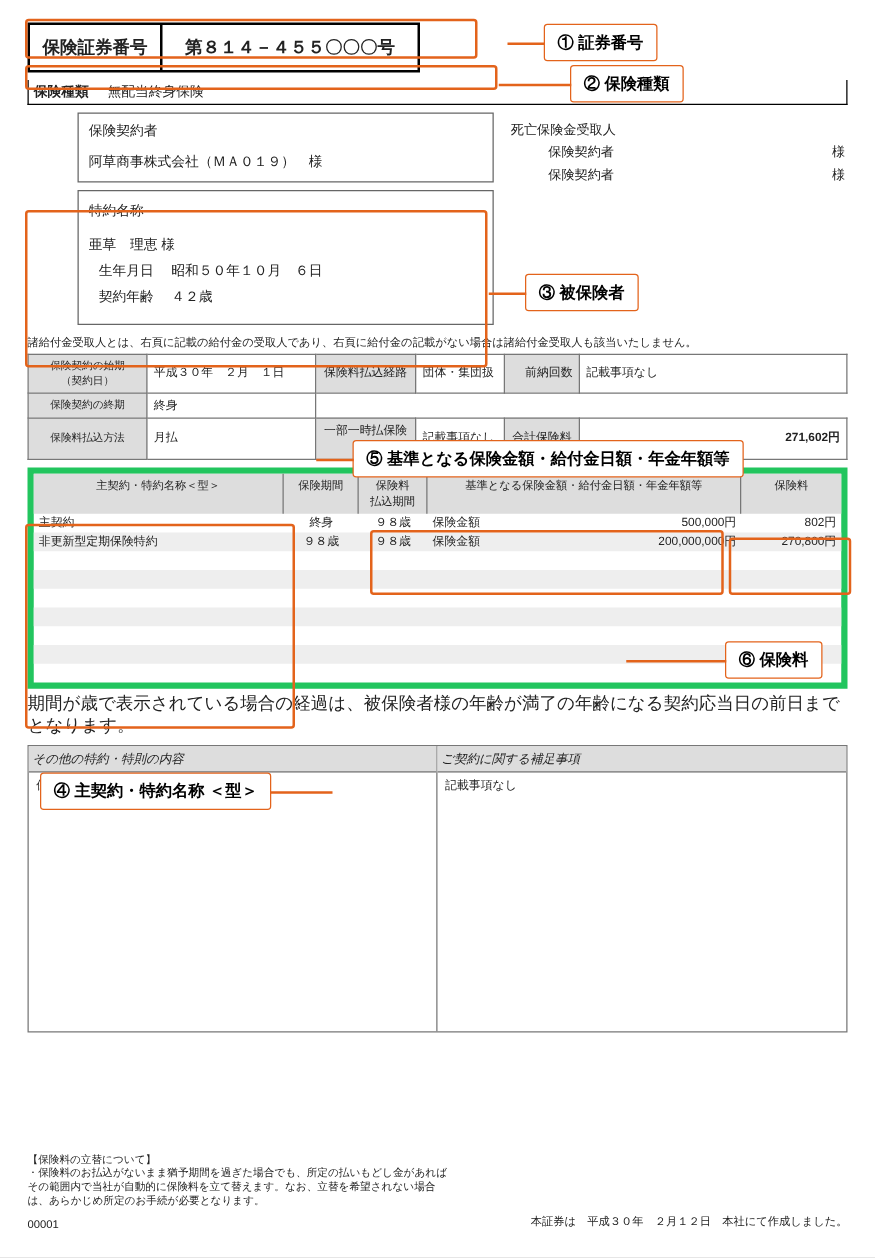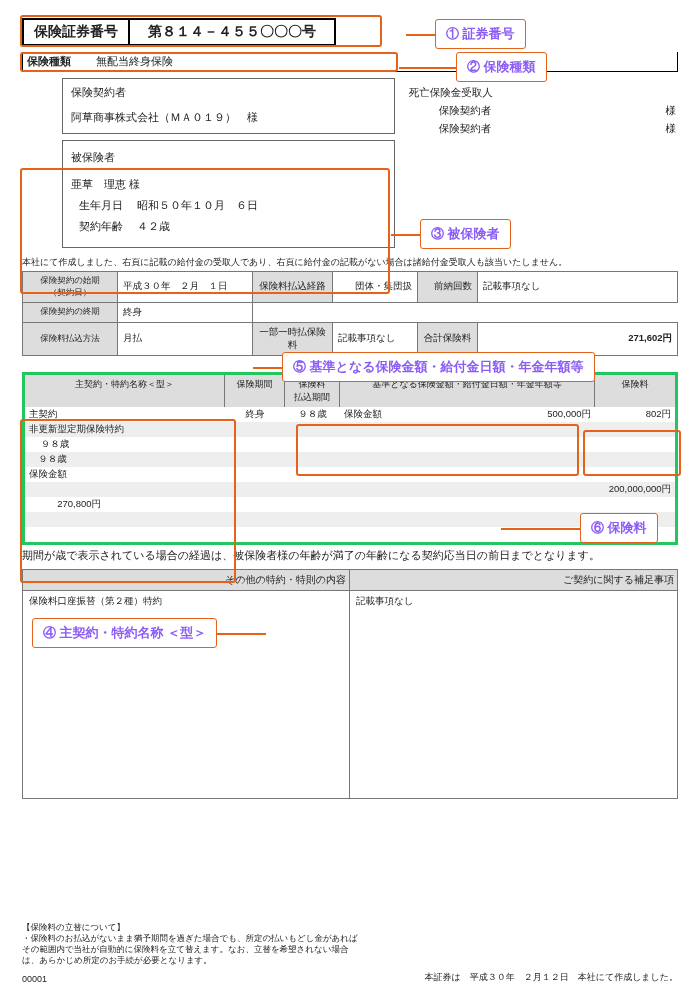--- a/index.html
+++ b/index.html
@@ -12,81 +12,81 @@
   }
   .page {
     width: 700px;
     height: 1006px;
     margin: 0 auto;
     background: #fff;
     position: relative;
     padding: 18px 22px;
   }
   .policy-number-row { display: flex; align-items: center; margin-bottom: 6px; }
-  .pn-box { border: 2px solid #000; display: flex; height: 28px; text-align: right; }
+  .pn-box { border: 2px solid #000; display: flex; height: 40px; text-align: right; }
   .pn-label { background: #fff; font-weight: bold; font-size: 14px; padding: 4px 10px; border-right: 2px solid #000; display:flex; align-items:center; }
   .pn-value { font-weight: bold; font-size: 14px; padding: 4px 18px; display:flex; align-items:center; }
   .callout {
     position: absolute;
     border: 1.5px solid #e3631b;
     border-radius: 3px;
     background: #fff;
-    color: #8b5cf6;
+    color: #000000;
     font-size: 13px;
     padding: 5px 10px;
     font-weight: bold;
     z-index: 50;
   }
   .callout::before {
     content:"";
     position:absolute;
     background:#e3631b;
     height:1.5px;
   }
   .c1::before { left:-30px; top:50%; width:30px; }
   .c2::before { left:-58px; top:50%; width:58px; }
   .c3::before { left:-30px; top:50%; width:30px; }
   .c5::before { left:-30px; top:50%; width:30px; }
   .c6::before { left:-80px; top:50%; width:80px; }
   .c4::before { right:-50px; top:50%; width:50px; }
   .highlight-box { position:absolute; border:2px solid #e3631b; border-radius:3px; pointer-events:none; z-index:40; }
   .line-type { border: 1px solid #000; border-top: none; padding: 2px 4px; font-size: 11px; margin-bottom: 6px; }
-  .line-type .lt-label { font-weight: bold; margin-right: 22px; }
+  .line-type .lt-label { font-weight: bold; margin-right: 12px; }
   .two-col { display:flex;margin-left:40px; }
   .left-col { flex: 0 0 54%; }
   .right-col { flex: 1; padding: 6px 2px 0 14px; font-size: 10.5px; line-height: 1.7; }
   .contractor-box { border: 1px solid #666; padding: 6px 8px 8px; font-size: 11px; margin-bottom: 6px; }
   .contractor-box .title { font-size: 11px; margin-bottom: 10px; }
   .insured-box { border: 1px solid #666; padding: 6px 8px 10px; font-size: 11px; line-height: 1.9; }
   .insured-box .title { margin-bottom: 6px; }
   .indent { padding-left: 8px; }
   .right-col .row { display:flex; }
   .right-col .l2 { width: 100px; padding-left: 30px; }
   .right-col .l3 { text-align:right; flex:1; }
   .note-small { font-size: 9px; margin: 8px 0 2px; }
   table { border-collapse: collapse; width: 100%; font-size: 9.5px; }
   table.info-tbl td, table.info-tbl th { border: 1px solid #777; padding: 3px 5px; }
   table.info-tbl th { background: #ddd; font-weight: normal; text-align: center; }
   .info-row1 th:first-child, .info-row2 th:first-child, .info-row3 th:first-child { width: 95px; font-size:8.5px; }
   .info-row1 td:nth-child(2) { width: 135px; }
-  .detail-wrap { margin-top:16px; border:3px solid #22c55e; }
+  .detail-wrap { margin-top:6px; border:5px solid #22c55e; }
   .detail-head { display:flex; background:#ddd; }
   .detail-head > div { border-right:1px solid #777; padding:3px 2px; text-align:center; font-size:9px; }
   .detail-head > div:last-child { border-right:none; }
   .dh1 { width:200px; } .dh2 { width:60px; } .dh3 { width:55px; } .dh4 { flex:1; } .dh5 { width:80px; }
   .detail-body { min-height:135px; position:relative; }
   .stripe { height:15px; }
   .stripe:nth-child(even){ background:#eee; }
   .detail-row { display:flex; position:absolute; width:100%; font-size:9.5px; }
   .detail-row > div { padding: 1px 4px; }
   .detail-row .d1{width:200px;} .detail-row .d2{width:60px;text-align:center;} .detail-row .d3{width:55px;text-align:center;} .detail-row .d4l{width:60px;} .detail-row .d4v{flex:1;text-align:right;} .detail-row .d5{width:80px;text-align:right;}
-  .period-note { font-size:11px; margin-top:3px; }
+  .period-note { font-size:14px; margin-top:3px; }
   .misc-wrap { margin-top:6px; border:1px solid #777; display:flex; min-height:230px; }
   .misc-left { width:50%; border-right:1px solid #777; }
-  .misc-head { background:#ddd; border-bottom:1px solid #777; text-align:right; padding:3px; font-size:10px; }
+  .misc-head { background:#ddd; border-bottom:1px solid #777; text-align:left; padding:3px; font-size:10px;font-style:italic; }
   .misc-body { padding:4px 6px; font-size:9.5px;font-family:Liberation Mono, monospace; }
   .disclaimer { position:absolute; bottom:40px; left:22px; width:340px; font-size:8.5px; line-height:1.3; }
   .doc-num { position:absolute; bottom:22px; left:22px; font-size:9px; }
   .issue { position:absolute; bottom:22px; right:22px; font-size:9px; }
 </style>
 </head>
 <body>
 
 <div class="page">
 
@@ -116,21 +116,21 @@
     <span>無配当終身保険</span>
   </div>
 
   <div class="two-col">
     <div class="left-col">
       <div class="contractor-box">
         <div class="title">保険契約者</div>
         <div>阿草商事株式会社（ＭＡ０１９）　様</div>
       </div>
       <div class="insured-box">
-        <div class="title">被保険者</div>
+        <div class="title">特約名称</div>
         <div>亜草　理恵 様</div>
         <div class="indent">
           <span>生年月日</span>　
           <span>昭和５０年１０月　６日</span>
         </div>
         <div class="indent">
           <span>契約年齢</span>　
           <span>４２歳</span>
         </div>
       </div>
@@ -141,30 +141,30 @@
           <div class="l2">保険契約者</div>
           <div class="l3">様</div>
         </div>
       <div class="row">
           <div class="l2">保険契約者</div>
           <div class="l3">様</div>
         </div>
     </div>
   </div>
 
-  <div class="note-small">本社にて作成しました、右頁に記載の給付金の受取人であり、右頁に給付金の記載がない場合は諸給付金受取人も該当いたしません。</div>
+  <div class="note-small">諸給付金受取人とは、右頁に記載の給付金の受取人であり、右頁に給付金の記載がない場合は諸給付金受取人も該当いたしません。</div>
 
   <table class="info-tbl">
     <tbody>
         <tr class="info-row1">
       <th style="white-space:pre-line;">保険契約の始期
 （契約日）</th>
       <td>平成３０年　２月　１日</td>
       <th style="width:80px;">保険料払込経路</th>
-      <td style="width:85px;text-align:right;">団体・集団扱</td>
+      <td style="width:71px;">団体・集団扱</td>
       <th style="width:60px;text-align:right;">前納回数</th>
       <td>記載事項なし</td>
     </tr>
     <tr class="info-row2">
       <th>保険契約の終期</th>
       <td>終身</td>
       <td colspan="4" style="border:none;"></td>
     </tr>
     <tr class="info-row3">
       <th>保険料払込方法</th>
@@ -197,21 +197,21 @@
         <div class="stripe"></div>
         <div class="stripe"></div>
       <div class="detail-row" style="top:0;">
         <div class="d1">主契約</div>
         <div class="d2">終身</div>
         <div class="d3">９８歳</div>
         <div class="d4l">保険金額</div>
         <div class="d4v">500,000円</div>
         <div class="d5">802円</div>
       </div>
-      <div class="detail-row" style="top:15px;flex-direction:column;">
+      <div class="detail-row" style="top:15px;">
         <div class="d1">非更新型定期保険特約</div>
         <div class="d2">９８歳</div>
         <div class="d3">９８歳</div>
         <div class="d4l">保険金額</div>
         <div class="d4v">200,000,000円</div>
         <div class="d5">270,800円</div>
       </div>
     </div>
   </div>
   <div class="period-note">期間が歳で表示されている場合の経過は、被保険者様の年齢が満了の年齢になる契約応当日の前日までとなります。</div>

